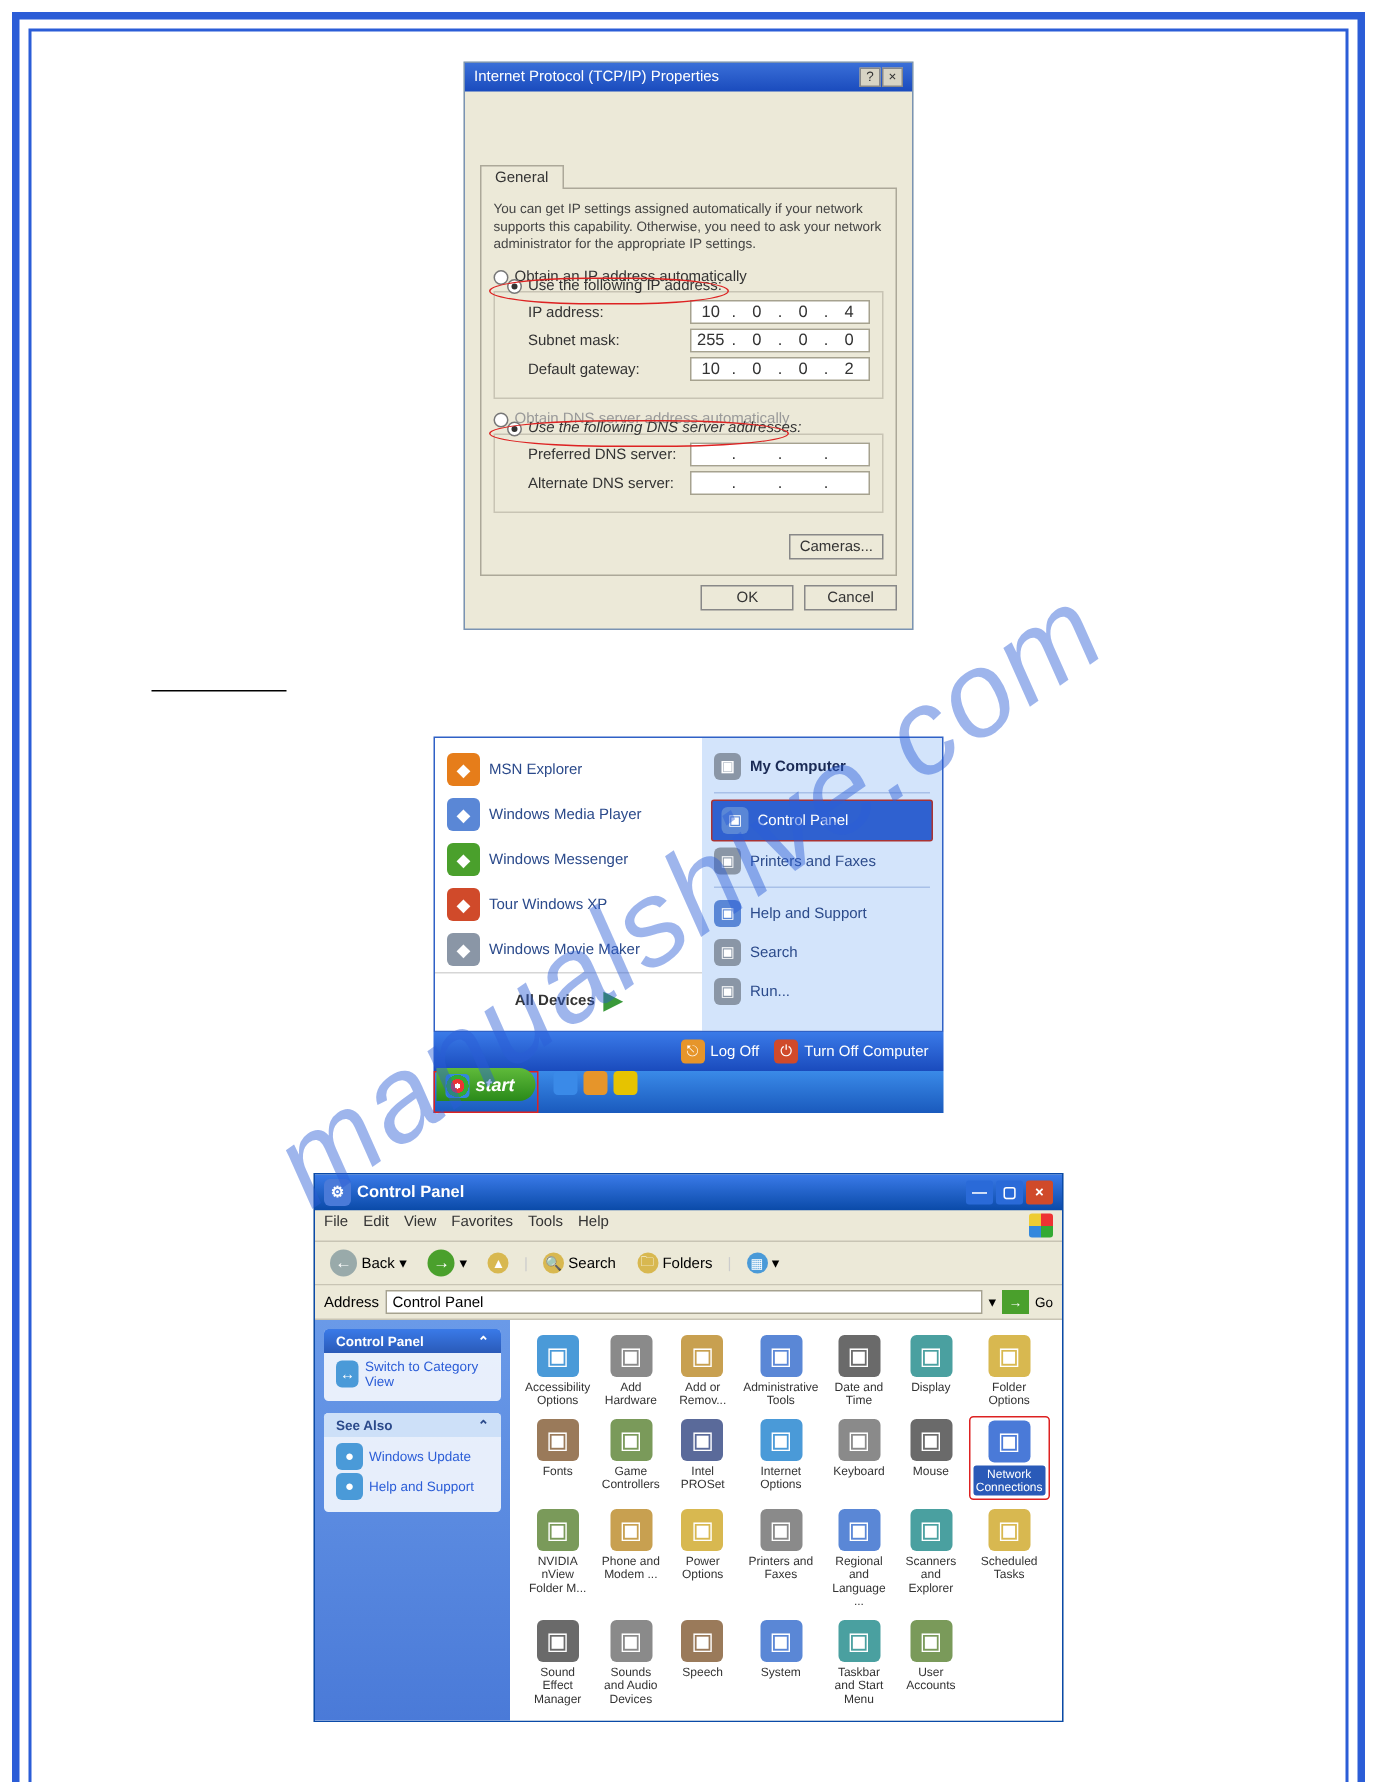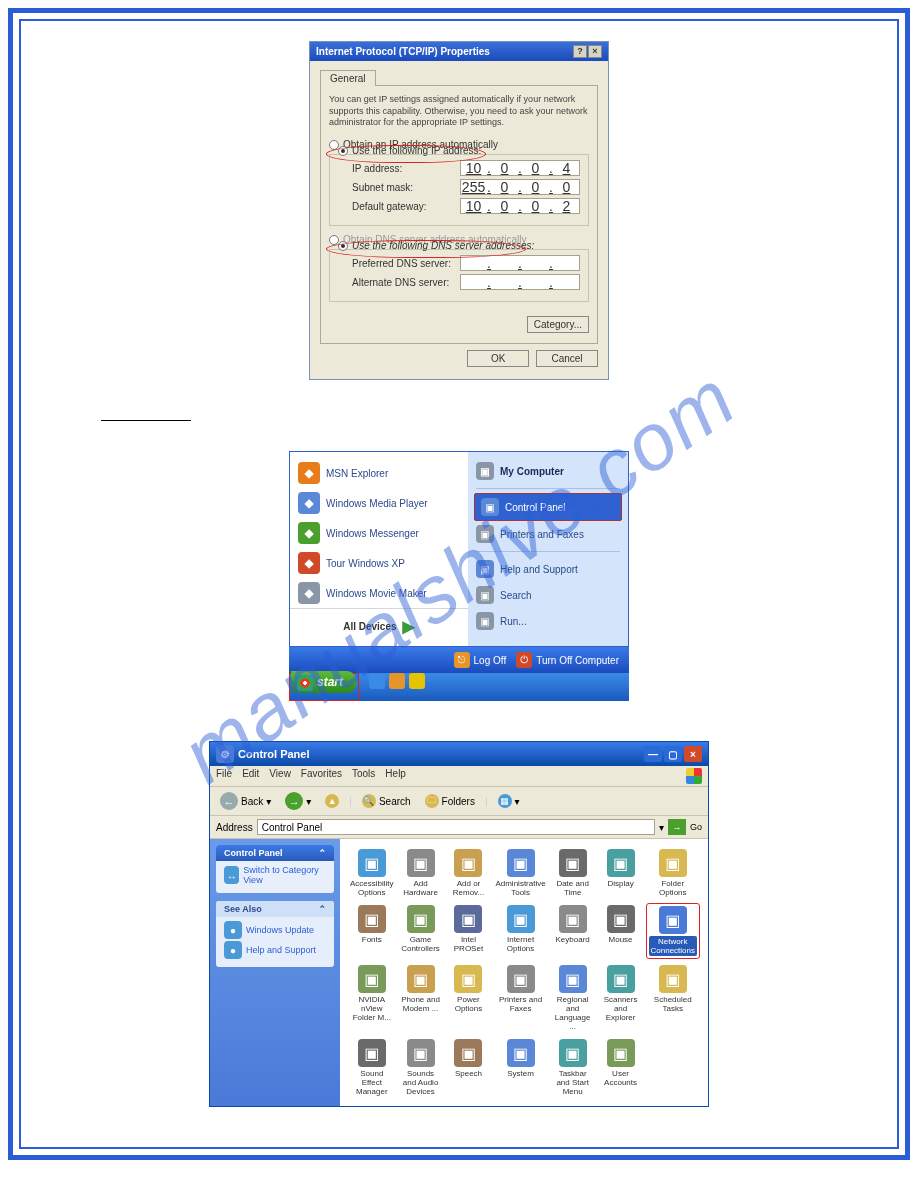--- a/index.html
+++ b/index.html
@@ -4,33 +4,33 @@
 <style>
   * { box-sizing: border-box; margin: 0; padding: 0; font-family: Tahoma, Arial, sans-serif; }
   body { background: #fff; width: 918px; margin: 0 auto; }
   .page-frame { border: 5px solid #2b5dd7; margin: 8px; padding: 6px; }
   .page-inner { border: 2px solid #2b5dd7; padding: 20px 40px 40px 40px; min-height: 1100px; position: relative; }
 
   .watermark { position: absolute; left: 50%; top: 50%; transform: translate(-50%,-58%) rotate(-35deg); font-size: 80px; color: #2b5dd7; opacity: 0.45; font-weight: 300; letter-spacing: 2px; pointer-events: none; font-style: italic; z-index: 50;}
   
   
   .dlg1 { width: 300px; margin: 0 auto; border: 1px solid #7a93b3; background: #ece9d8; font-size: 10px; color: #333; position: relative; }
-  .dlg1 .titlebar { background: linear-gradient(#3a6fd8,#1a4bbd); color: #fff; font-weight: bold; font-size: 10px; padding: 3px 6px; display: flex; justify-content: space-between; align-items: center; }
+  .dlg1 .titlebar { background: linear-gradient(#3a6fd8,#1a4bbd); color: #fff; font-weight: normal; font-size: 10px; padding: 3px 6px; display: flex; justify-content: space-between; align-items: center; }
   .dlg1 .winbtns { display: flex; gap: 1px; }
   .dlg1 .winbtn { width: 14px; height: 13px; background: #d8d4c4; border: 1px solid #888; font-size: 9px; line-height: 11px; text-align: center; color: #333;}
-  .dlg1 .body { padding: 8px 10px 10px 10px; }
+  .dlg1 .body { padding: 8px 10px 10px 10px; margin-top: 40px; }
   .dlg1 .tab { display: inline-block; background: #ece9d8; border: 1px solid #aca899; border-bottom: none; padding: 2px 9px; font-size: 10px; position: relative; top: 1px; }
   .dlg1 .tabpane { border: 1px solid #aca899; padding: 8px; background: #ece9d8; }
   .dlg1 .desc { font-size: 9px; color: #444; line-height: 1.3; margin-bottom: 10px; }
   .dlg1 .grp { border: 1px solid #c8c4b4; padding: 6px 8px 8px 8px; margin-bottom: 8px; position: relative; }
   .dlg1 .radio-row { display: flex; align-items: center; gap: 4px; font-size: 10px; margin: 2px 0 4px 0; }
   .dlg1 .radio { width: 10px; height: 10px; border-radius: 50%; border: 1px solid #777; background: #fff; display: inline-flex; align-items: center; justify-content: center;}
   .dlg1 .radio.on::after { content:""; width:4px; height:4px; border-radius:50%; background:#333; display:block;}
   .dlg1 .field-row { display: flex; justify-content: space-between; align-items: center; margin: 3px 0; font-size: 10px; padding-left: 14px;}
-  .dlg1 .ipbox { width: 120px; background: #fff; border: 1px solid #a6a28f; height: 16px; font-size: 14px; display:flex; align-items:center;text-decoration:underline; }
+  .dlg1 .ipbox { width: 120px; background: #fff; border: 1px solid #a6a28f; height: 16px; font-size: 11px; display:flex; align-items:center; }
   .dlg1 .ipbox span { flex:1; text-align:center; }
   .dlg1 .ipbox .dot { flex:0; padding:0 1px; }
   .dlg1 .circle { position: absolute; border: 1px solid #d22; border-radius: 50%/60%; pointer-events: none; }
   .dlg1 .btnrow { text-align: right; padding: 6px 0 2px 0;}
   .dlg1 .btn { display:inline-block; min-width: 62px; text-align:center; background: #ece9d8; border: 1px solid #888; padding: 2px 6px; font-size: 10px; margin-left: 4px;}
   .dlg1 .disabled { color: #999; }
 
   .sep-underline { width: 90px; border-bottom: 1px solid #000; margin: 40px 0 30px 40px; }
 
   
@@ -189,21 +189,21 @@
                   <span></span>
                   <span class="dot">.</span>
                   <span></span>
                   <span class="dot">.</span>
                   <span></span>
             </div>
           </div>
         </div>
 
         <div class="btnrow">
-          <span class="btn">Category...</span>
+          <span class="btn">Cameras...</span>
         </div>
       </div>
       <div class="btnrow">
         <span class="btn">OK</span>
         <span class="btn">Cancel</span>
       </div>
     </div>
   </div>
 
   <div class="sep-underline"></div>

